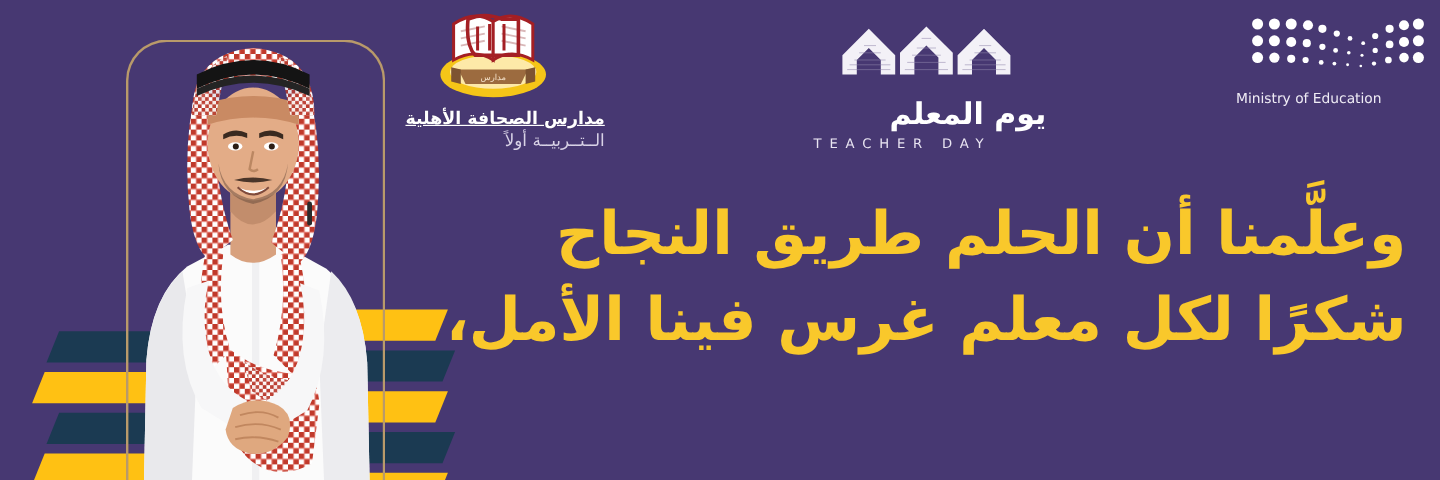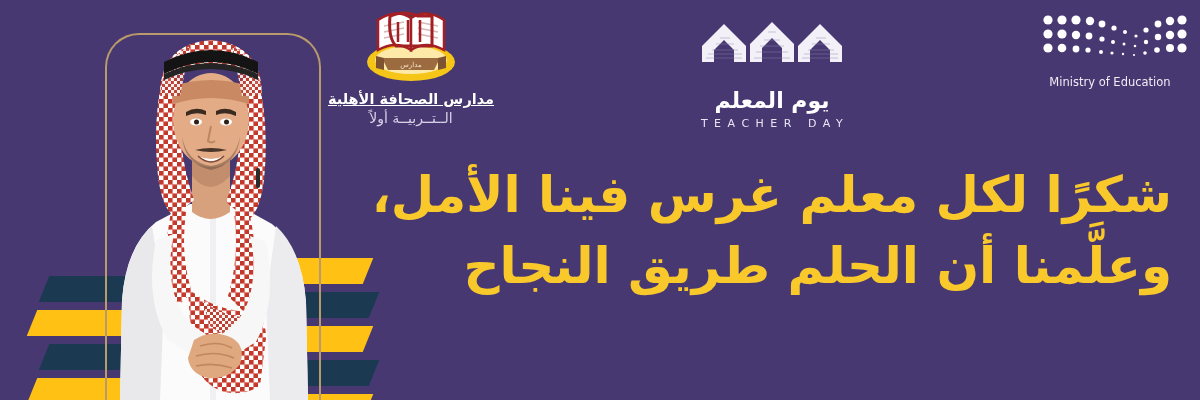--- a/index.html
+++ b/index.html
@@ -65,21 +65,20 @@
   }
   .portrait-svg {
     position: absolute;
     left: 0;
     top: 0;
   }
 
   
   .logo {
     position: absolute;
-    text-align: center;
   }
   .logo-school { left: 318px; top: 2px;  width: 186px; }
   .logo-teacher{ left: 672px; top: 14px; width: 200px; }
   .logo-moe    { left: 1030px;top: 10px; width: 160px; }
 
   .school-name {
     color: #ffffff;
     font-size: 14.5px;
     font-weight: bold;
     direction: rtl;
@@ -90,24 +89,24 @@
   }
   .school-tag {
     color: #d8d2e6;
     font-size: 14px;
     direction: rtl;
     margin-top: 3px;
     letter-spacing: 1px;
   }
   .teacher-ar {
     color: #ffffff;
-    font-size: 22px;
+    font-size: 25px;
     font-weight: bold;
     direction: rtl;
-    margin-top: 12px;
+    margin-top: 4px;
   }
   .teacher-en {
     color: #e9e5f2;
     font-size: 11px;
     letter-spacing: 6.5px;
     margin-top: 4px;
     padding-left: 6px;
   }
   .moe-ar {
     color: #ffffff;
@@ -327,17 +326,17 @@
         <circle cx="115" cy="43" r="1.8"></circle>
           <circle cx="127" cy="40" r="2.8"></circle>
         <circle cx="140" cy="38" r="4.0"></circle>
           <circle cx="152" cy="38" r="4.6"></circle>
       </g>
     </svg>
     <div class="moe-en">Ministry of Education</div>
   </div>
 
   <div class="headline">
+    <span class="line">وعلَّمنا أن الحلم طريق النجاح</span>
     <span class="line">شكرًا لكل معلم غرس فينا الأمل،</span>
-    <span class="line">وعلَّمنا أن الحلم طريق النجاح</span>
   </div>
 
 </div>
 
 </body></html>

